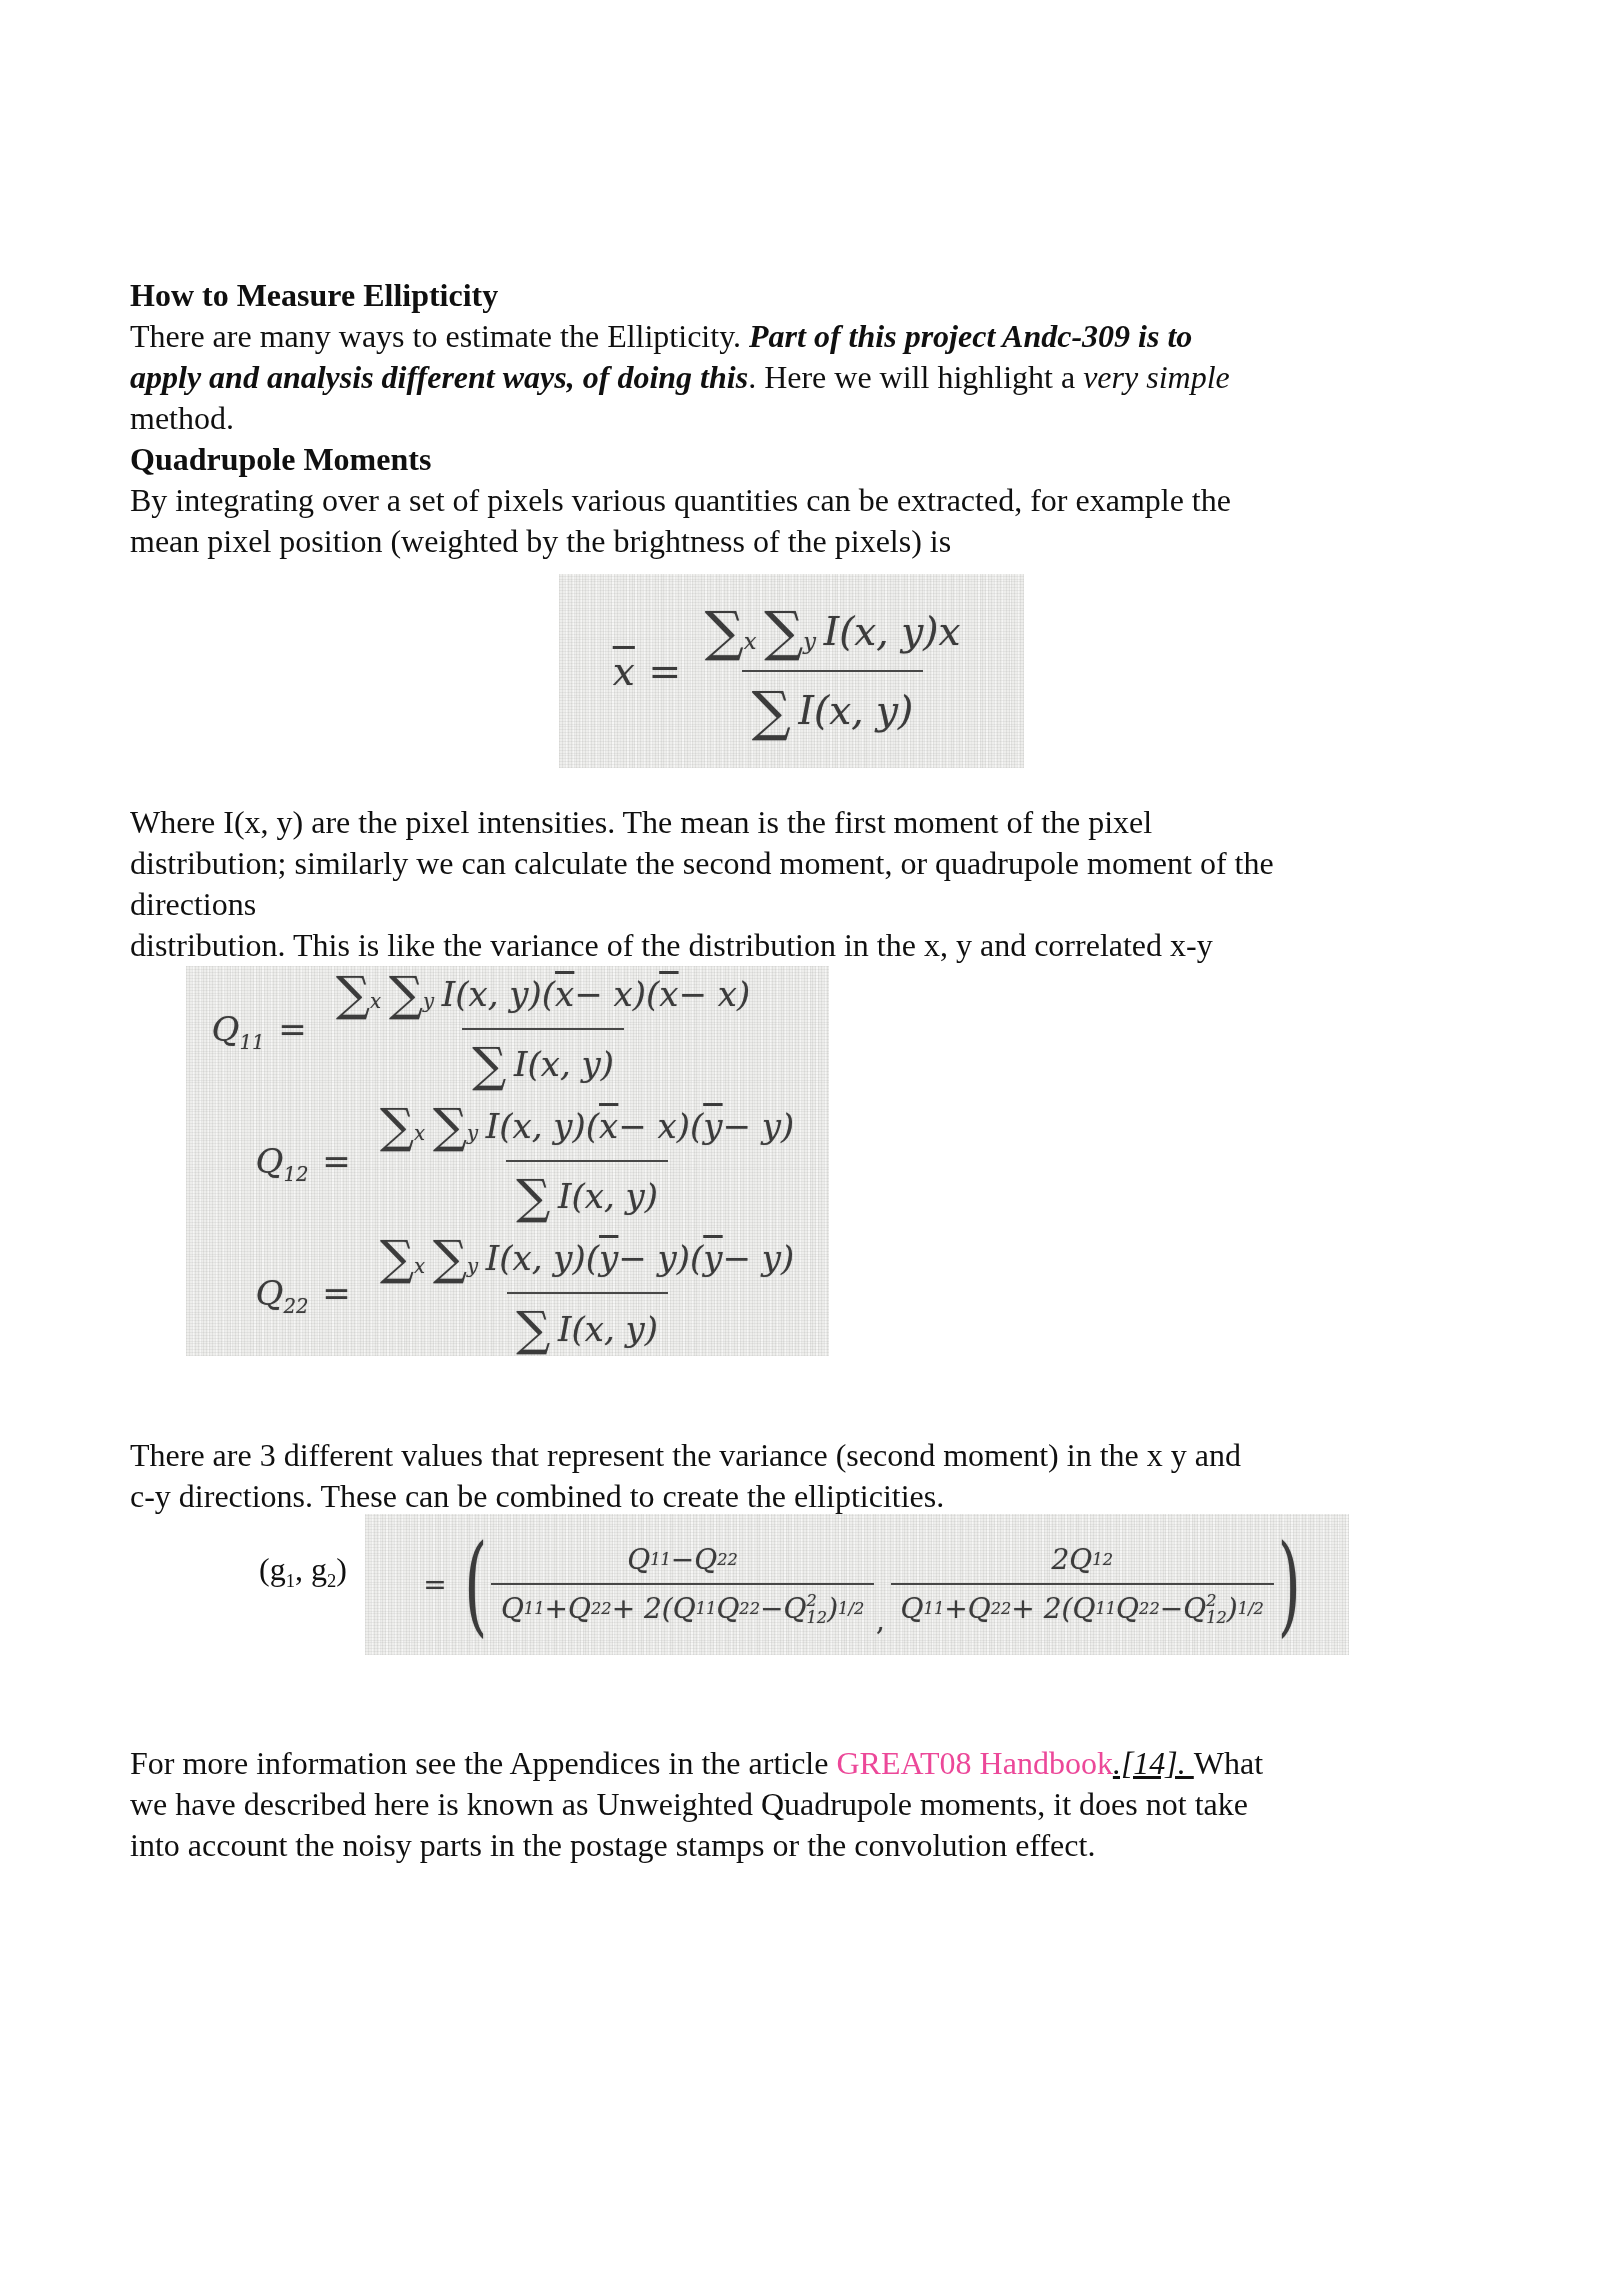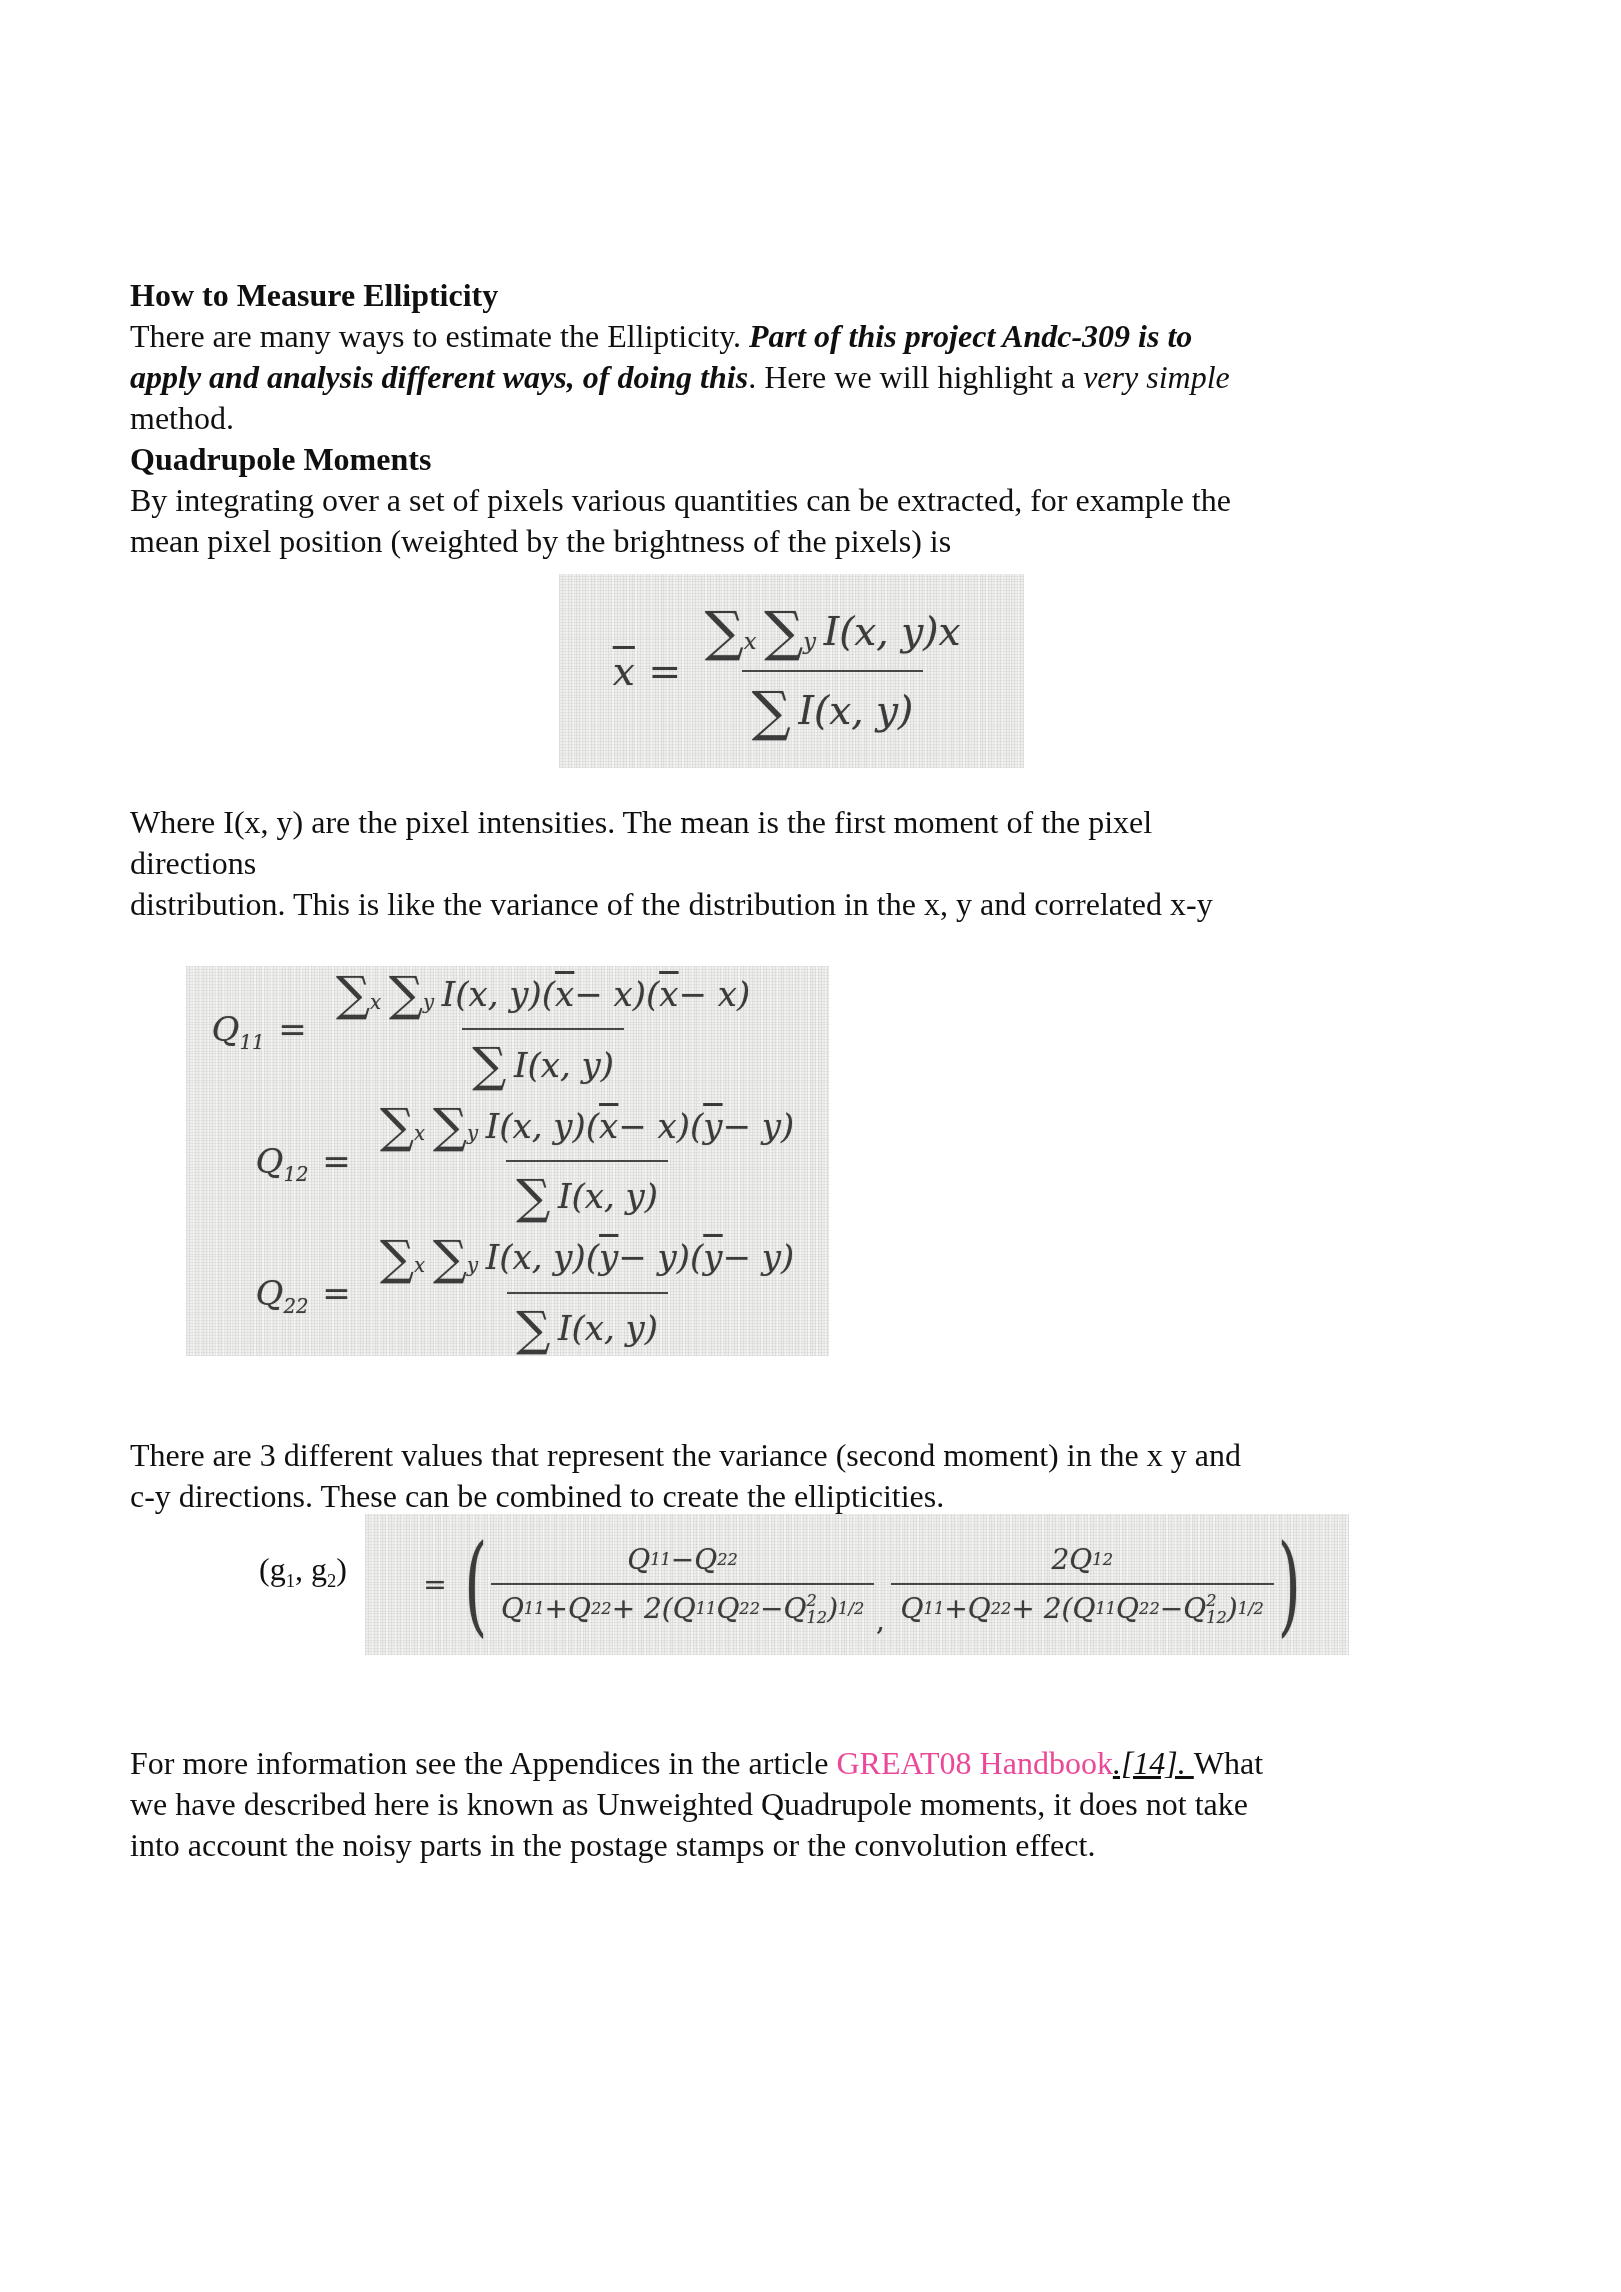--- a/index.html
+++ b/index.html
@@ -32,21 +32,21 @@
   .sg { font-style:normal; font-size:1.4em; }
   sub { font-size:0.58em; line-height:0; font-style:italic; }
   .ssub { position:relative; top:0.45em; margin-right:7.8px; }
   .frac { display:inline-flex; flex-direction:column; align-items:center; vertical-align:middle; }
   .frac .num { display:flex; align-items:center; padding:0 9.8px 6.9px 9.8px; }
   .frac .den { display:flex; align-items:center; border-top:2.9px solid #474747; padding:6.9px 9.8px 0 9.8px; }
 
   #formula1 { left:559px; top:574px; width:465px; height:194px;
               display:flex; align-items:center; justify-content:center; font-size:39px; }
   #formula2 { left:186px; top:966px; width:643px; height:390px;
-              display:flex; flex-direction:column; justify-content:center; padding-left:25.5px; box-sizing:border-box; font-size:34px; }
+              display:flex; flex-direction:column; justify-content:space-between; padding-left:25.5px; box-sizing:border-box; font-size:34px; }
   .f2row { display:flex; align-items:center; }
   .f2row + .f2row { margin-top:5.9px;margin-left:44px; }
   .f2lhs { margin-right:5.9px; }
 
   #f3-label { position:absolute; left:259px; top:1551px; font-size:32px; white-space:nowrap; }
   #f3-label sub { font-style:normal; }
   #formula3 { left:365px; top:1514px; width:984px; height:141px;
               display:flex; align-items:center; justify-content:center; font-size:28px; }
   .bigp { display:inline-block; font-size:59px; transform:scaleY(1.85); font-style:normal;
           margin:0 3.9px; line-height:59px; }
@@ -84,20 +84,21 @@
       </span>
       <span class="den">
         <span class="sg">∑</span>
         <span class="mi" style="margin-left:7.8px;">I(x, y)</span>
       </span>
     </span>
   </div>
 
   <div class="tblock" style="top:802px;">
     <div class="line">Where I(x, y) are the pixel intensities. The mean is the first moment of the pixel</div>
+    <div class="line">distribution; similarly we can calculate the second moment, or quadrupole moment of the</div>
     <div class="line">directions</div>
     <div class="line">distribution. This is like the variance of the distribution in the x, y and correlated x-y</div>
   </div>
 
   <div class="fimg" id="formula2">
 
     <div class="f2row">
       <span class="f2lhs"><span class="mi">Q</span><sub>11</sub><span class="eqs">=</span></span>
       <span class="frac">
         <span class="num">

